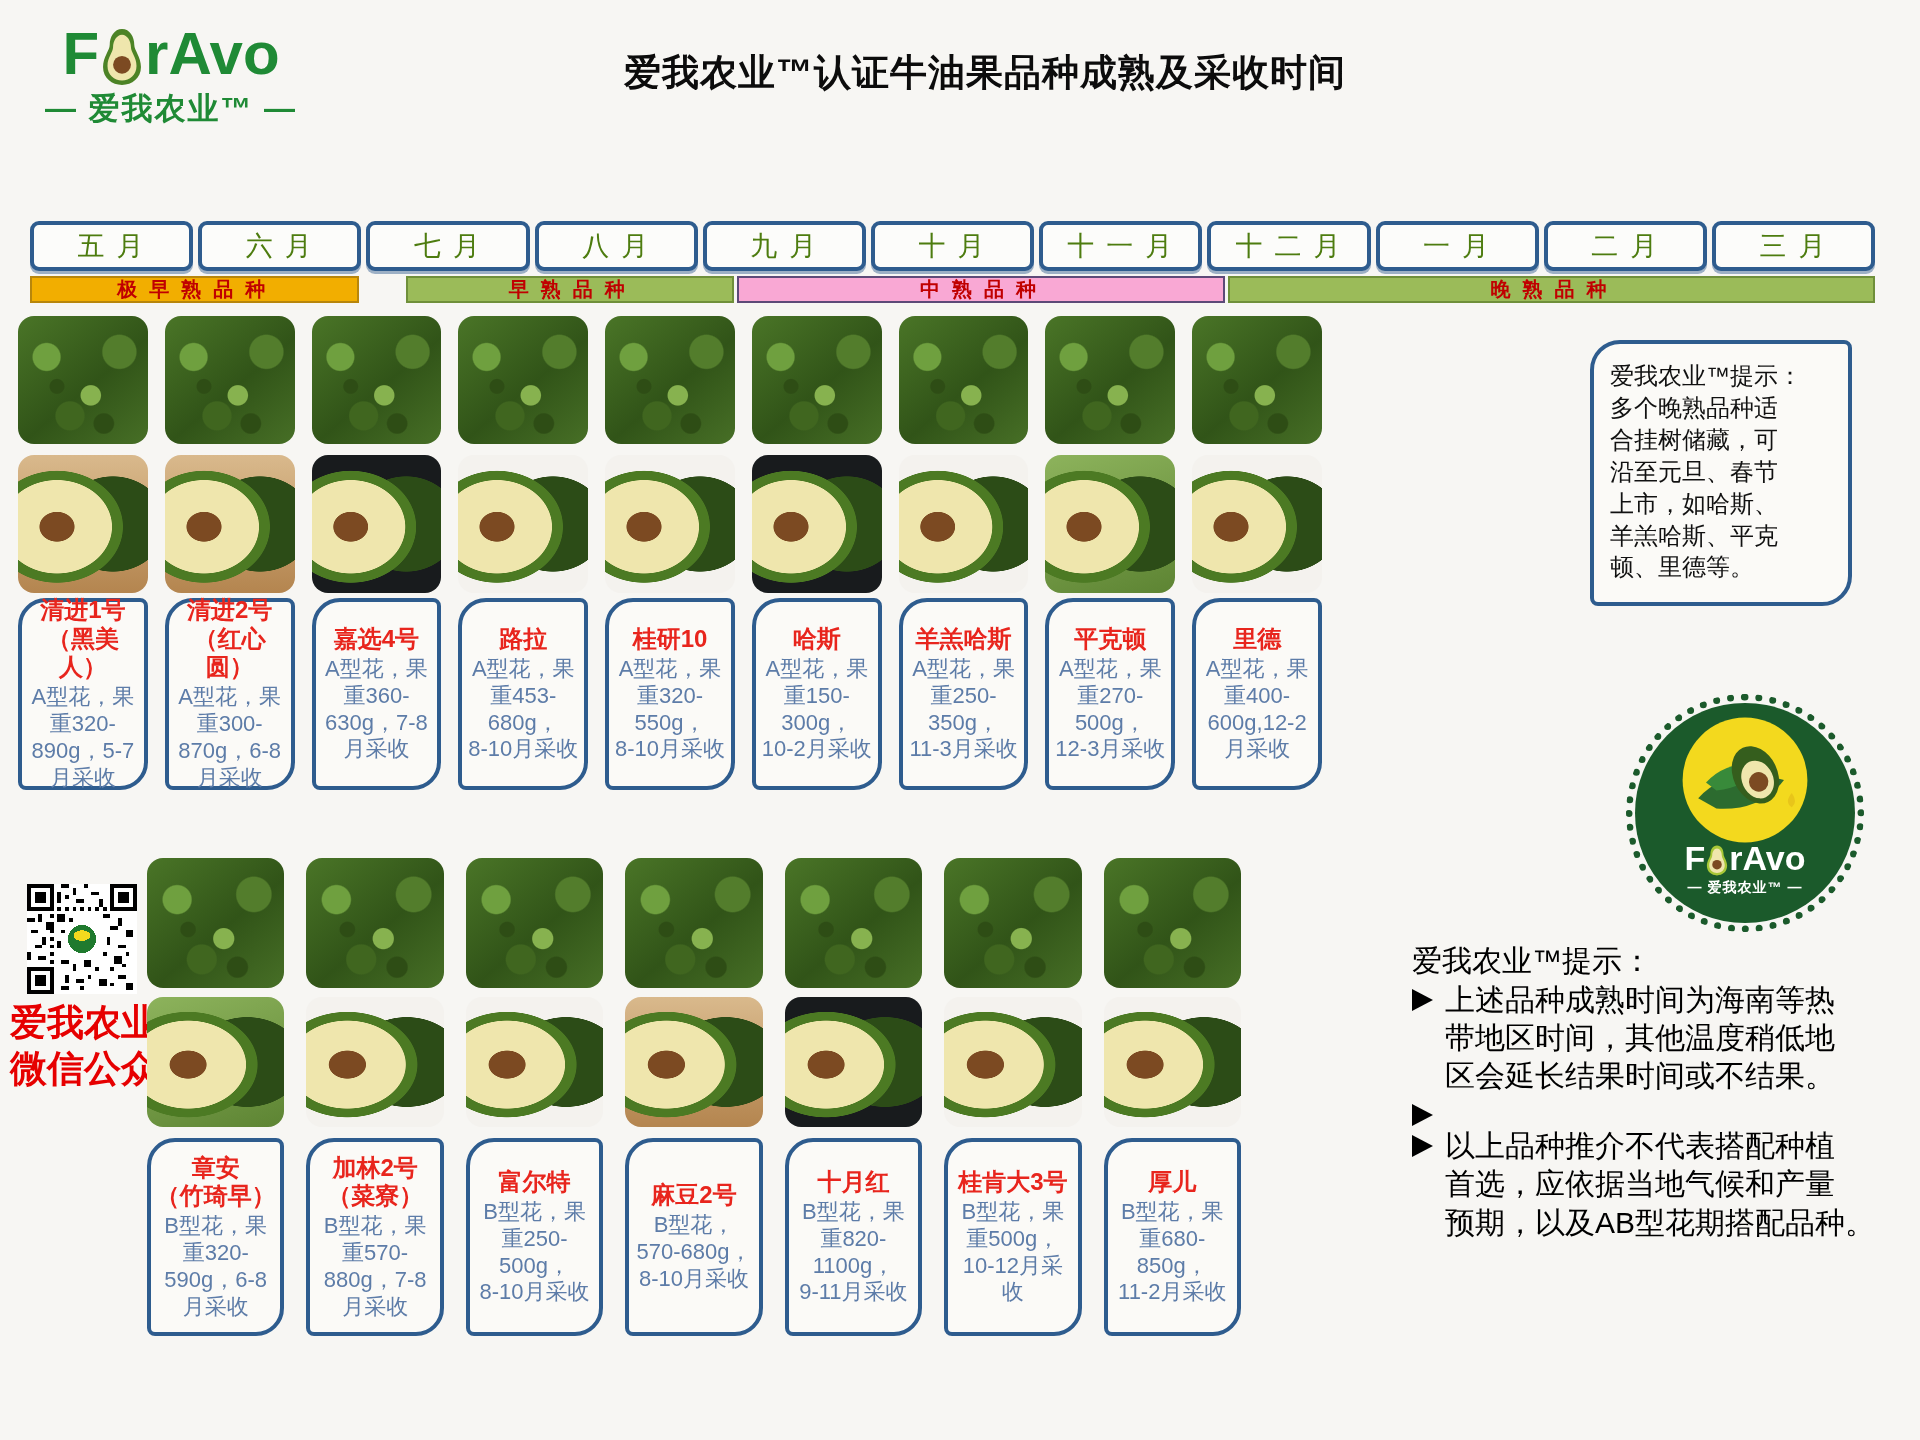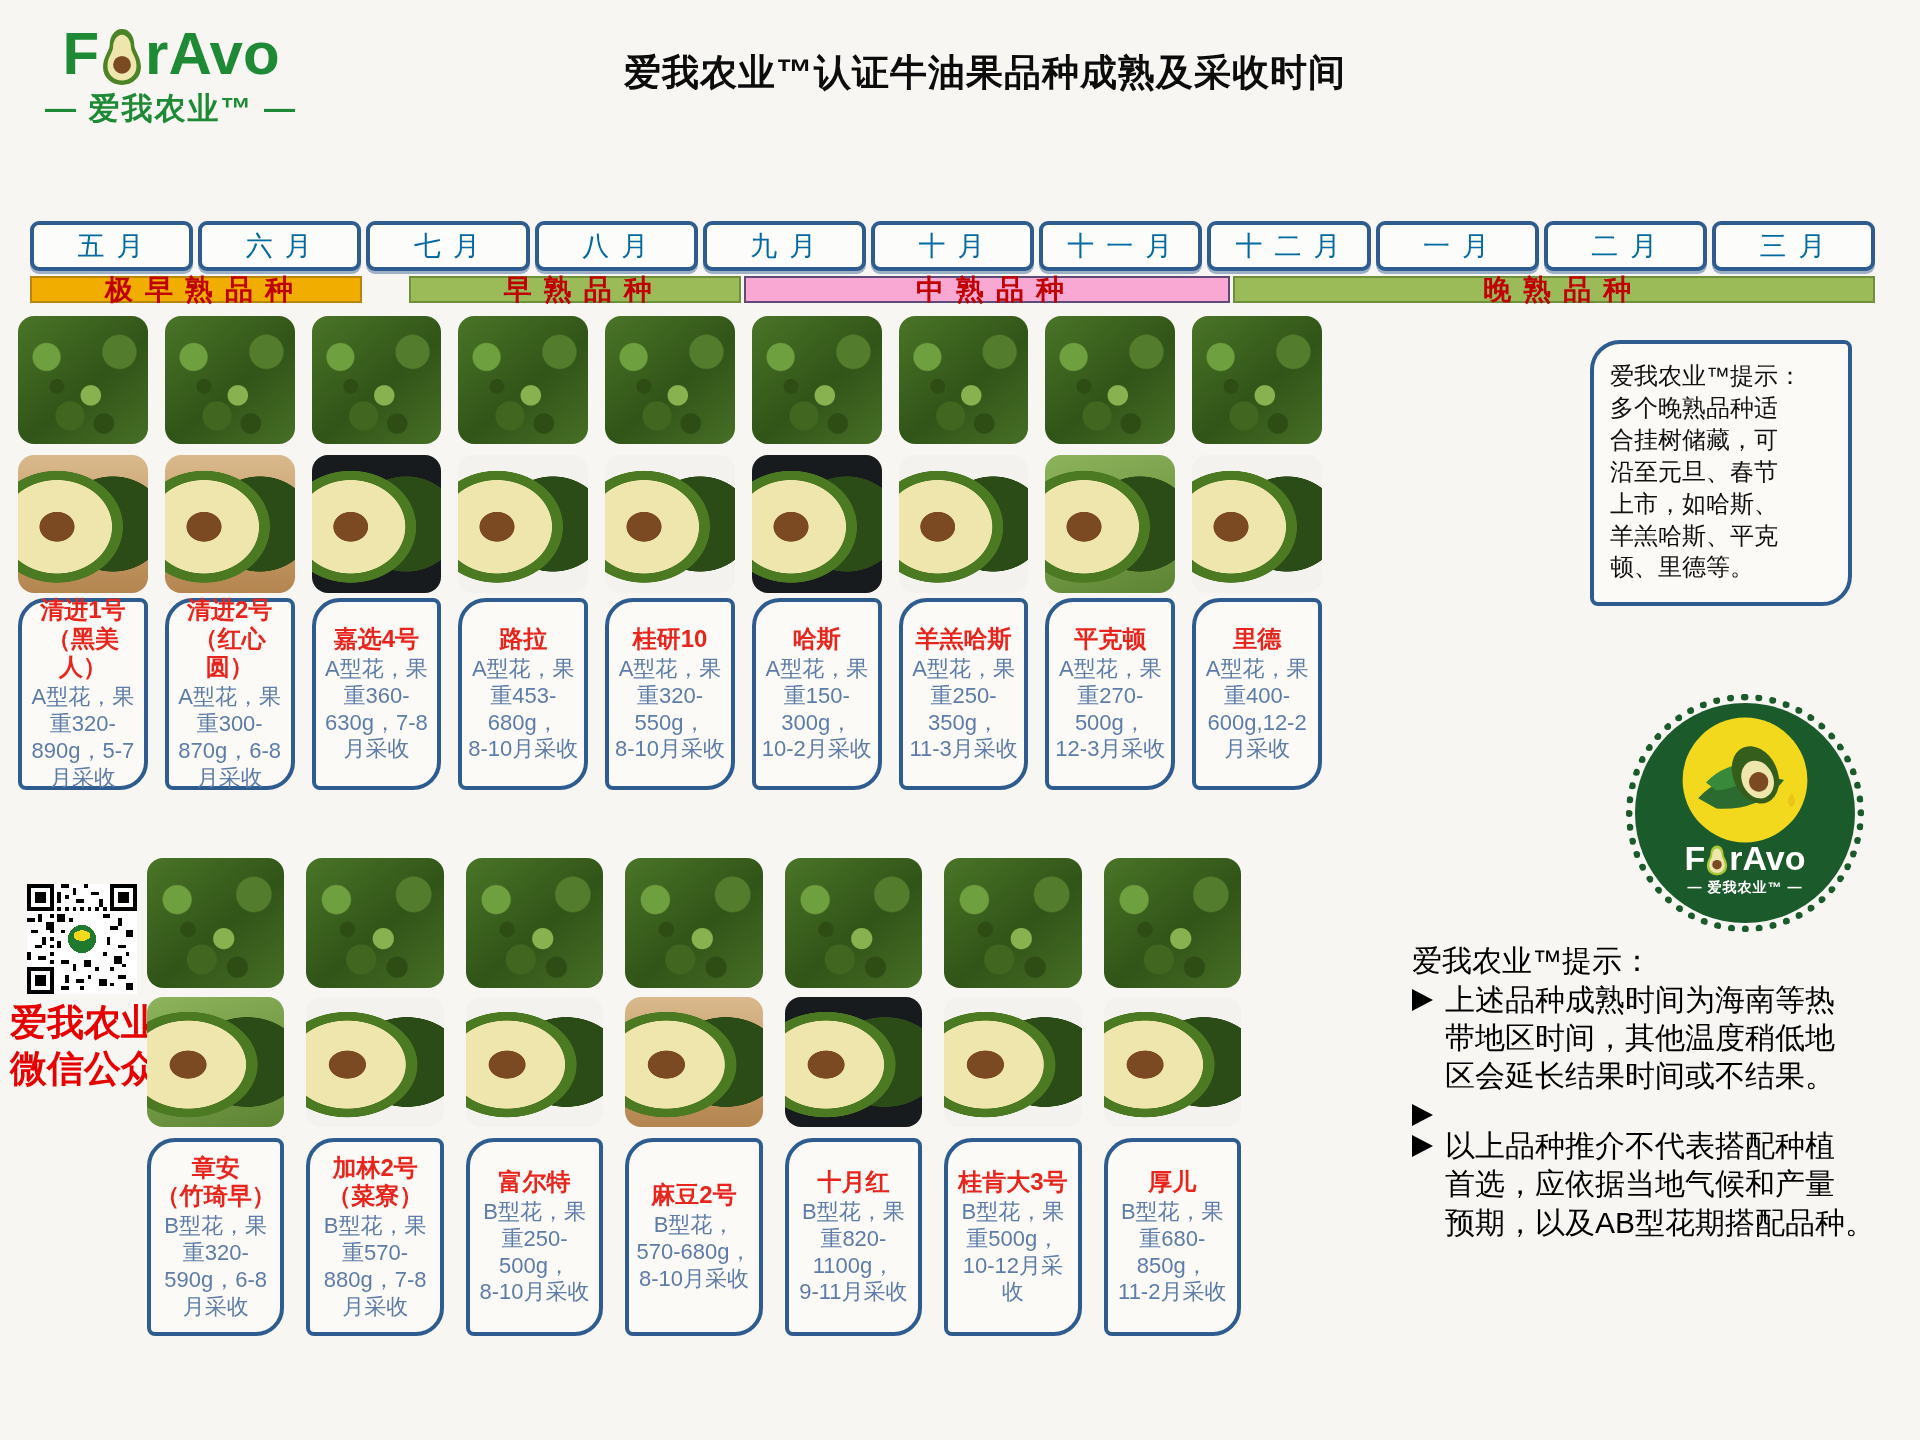--- a/index.html
+++ b/index.html
@@ -11,25 +11,25 @@
   .logo-main{display:flex;align-items:flex-end;justify-content:center;font-size:60px;font-weight:bold;line-height:1;}
   .logo-main svg{margin:0 2px -2px 2px;}
   .logo-sub{font-size:31px;font-weight:bold;margin-top:4px;letter-spacing:2px;}
   .title{position:absolute;left:430px;top:48px;width:1110px;text-align:center;
          font-size:37px;font-weight:900;color:#0c0c0c;letter-spacing:1px;}
 
   
   .months{position:absolute;left:30px;top:221px;width:1845px;height:50px;display:flex;gap:5px;}
   .month{flex:1;border:4px solid #2e5c8e;border-radius:9px;background:#fcfcfa;
          display:flex;align-items:center;justify-content:center;
-         color:#0369a1;font-size:27px;letter-spacing:12px;padding-left:10px;
+         color:#4d7c0f;font-size:27px;letter-spacing:12px;padding-left:10px;
          box-shadow:0 3px 0 rgba(46,92,142,.45);}
   .bands{position:absolute;left:30px;top:276px;width:1845px;height:27px;display:flex;gap:3px;}
   .band{display:flex;align-items:center;justify-content:center;color:#c00000;font-weight:bold;
-        font-size:28px;letter-spacing:12px;padding-left:18px;}
+        font-size:20px;letter-spacing:12px;padding-left:6px;}
   .band-xz{flex:2;background:#f2ae00;border:2px solid #b8860b;}
   .band-z {flex:2;background:#9bbb59;border:2px solid #6f8f3a;margin-left:44px;}
   .band-m {flex:3;background:#f9a8d4;border:2px solid #5d4a78;}
   .band-w {flex:4;background:#9bbb59;border:2px solid #6f8f3a;}
 
   
   .row9{position:absolute;left:18px;width:1304px;display:flex;gap:17px;}
   .row7{position:absolute;left:147px;width:1094px;display:flex;gap:22px;}
   .photos1{top:316px;height:128px;}
   .photos2{top:455px;height:138px;}

